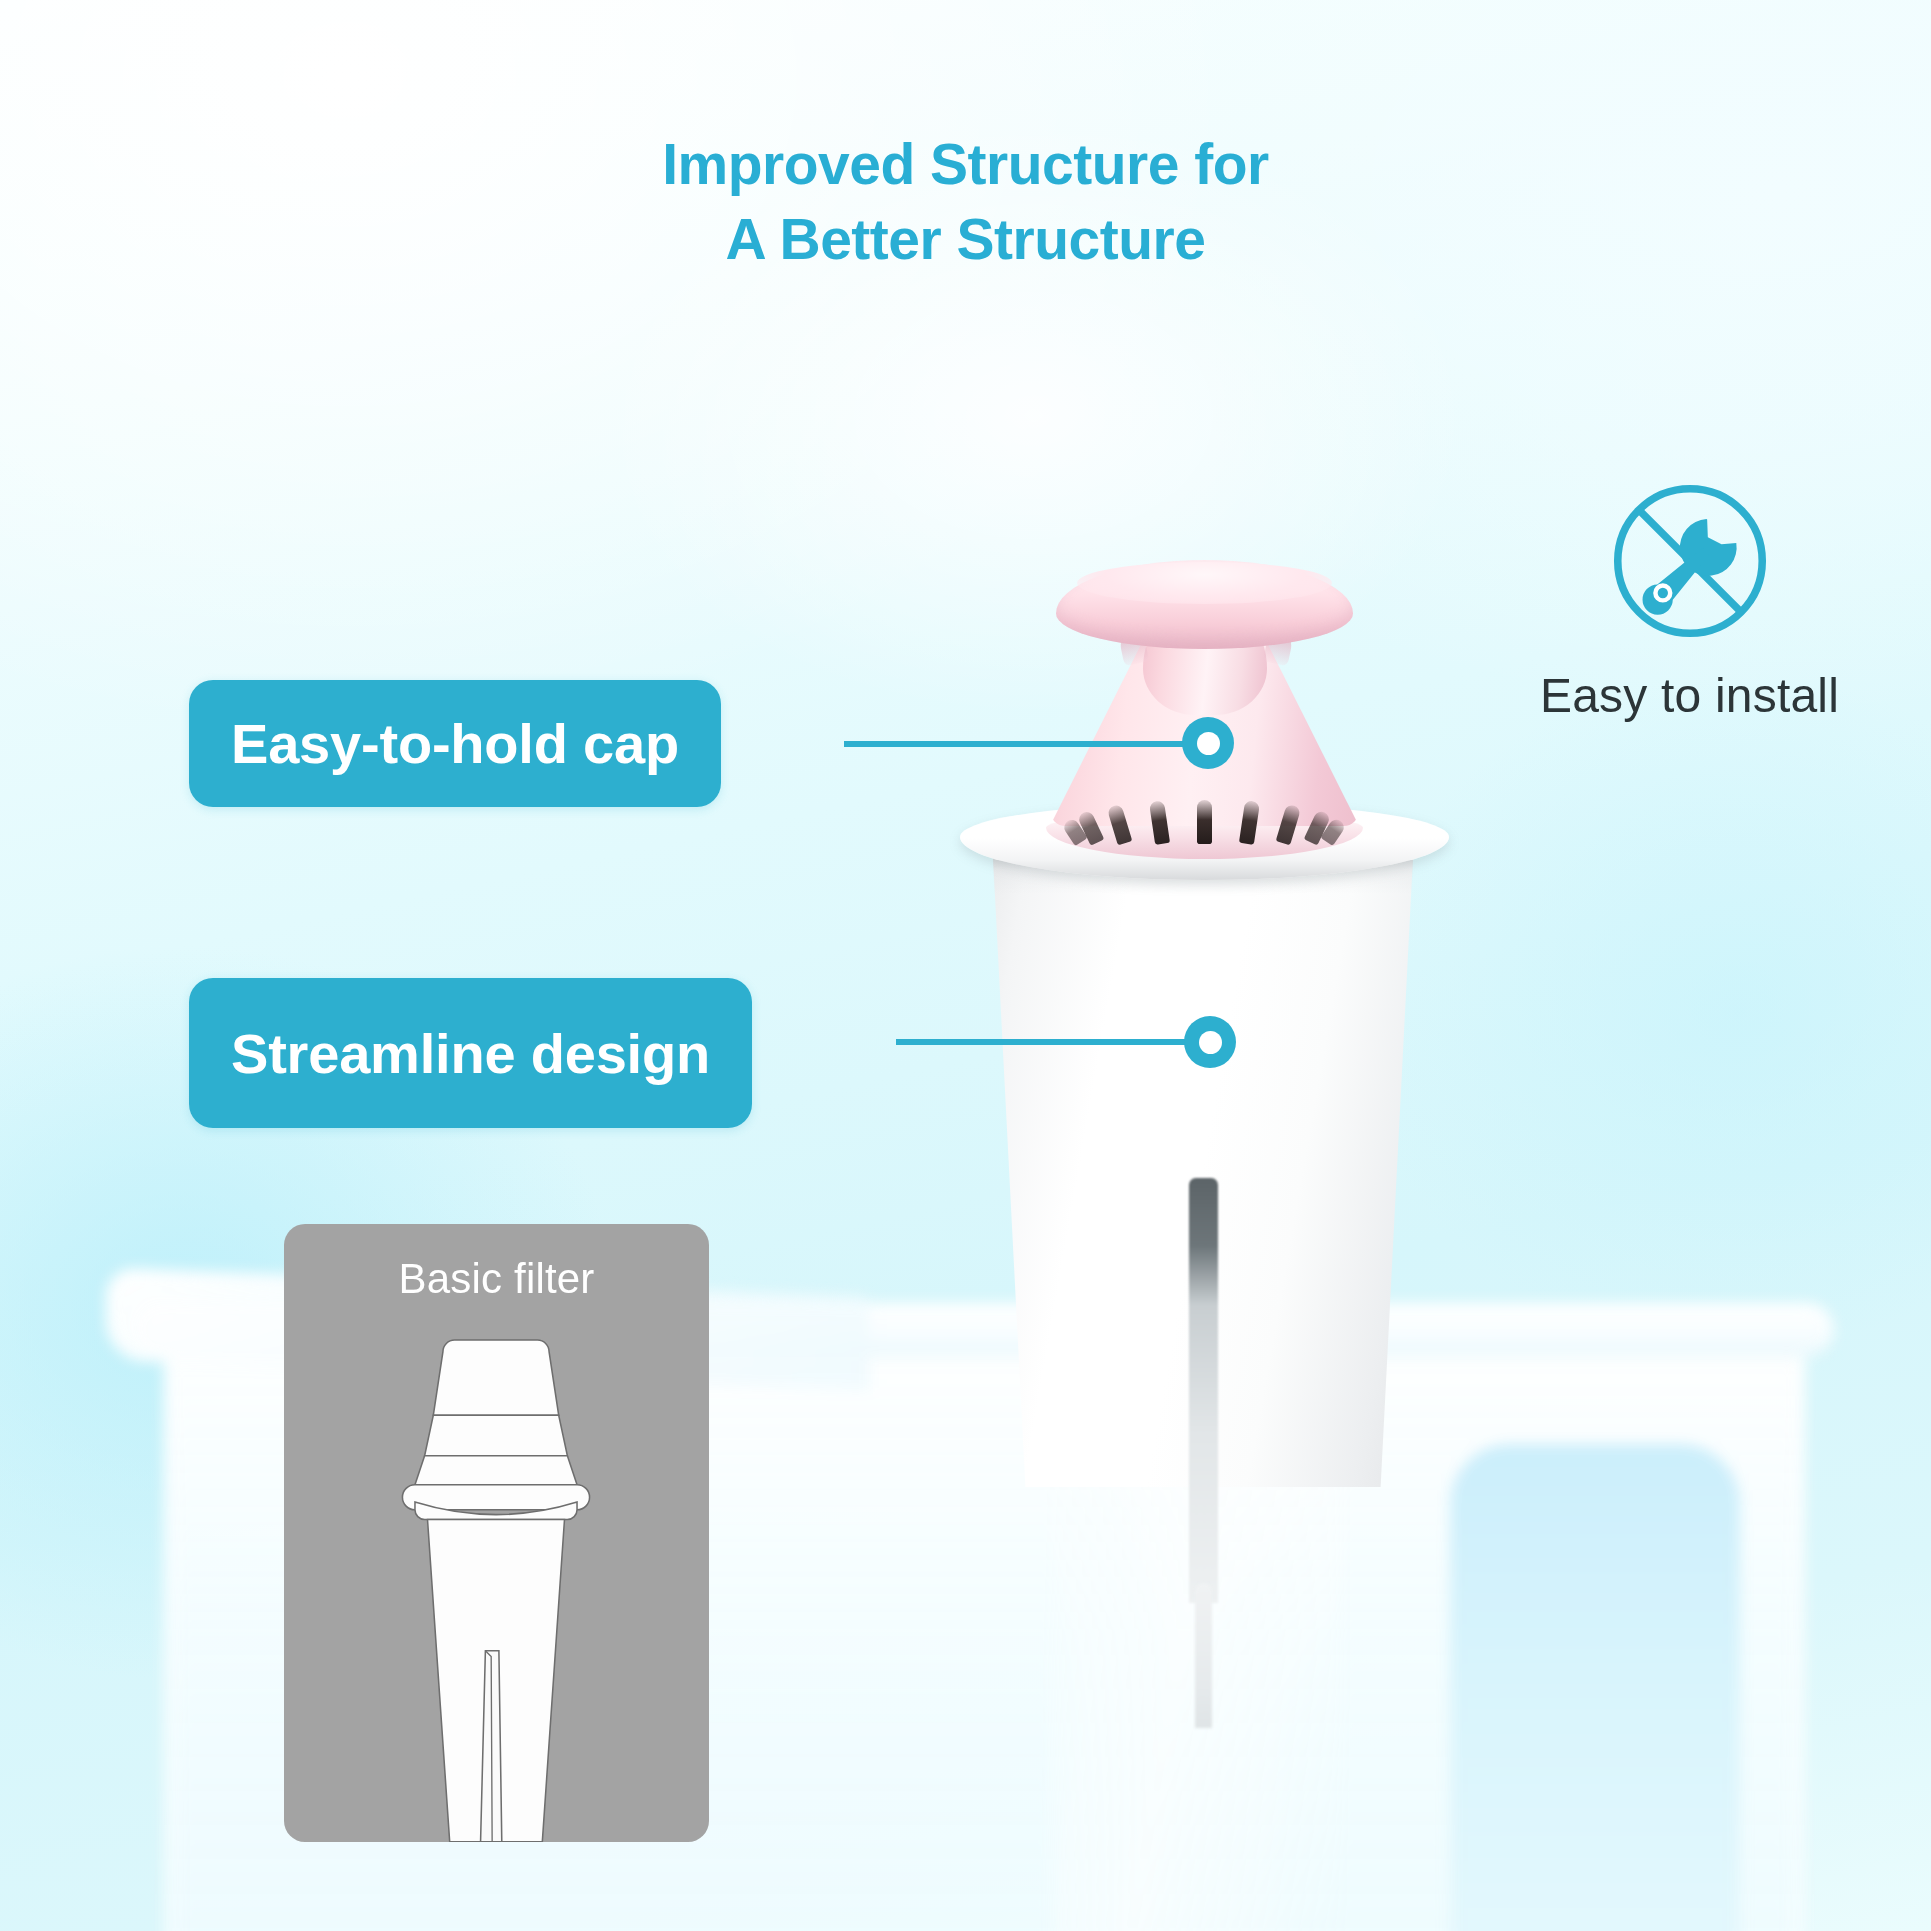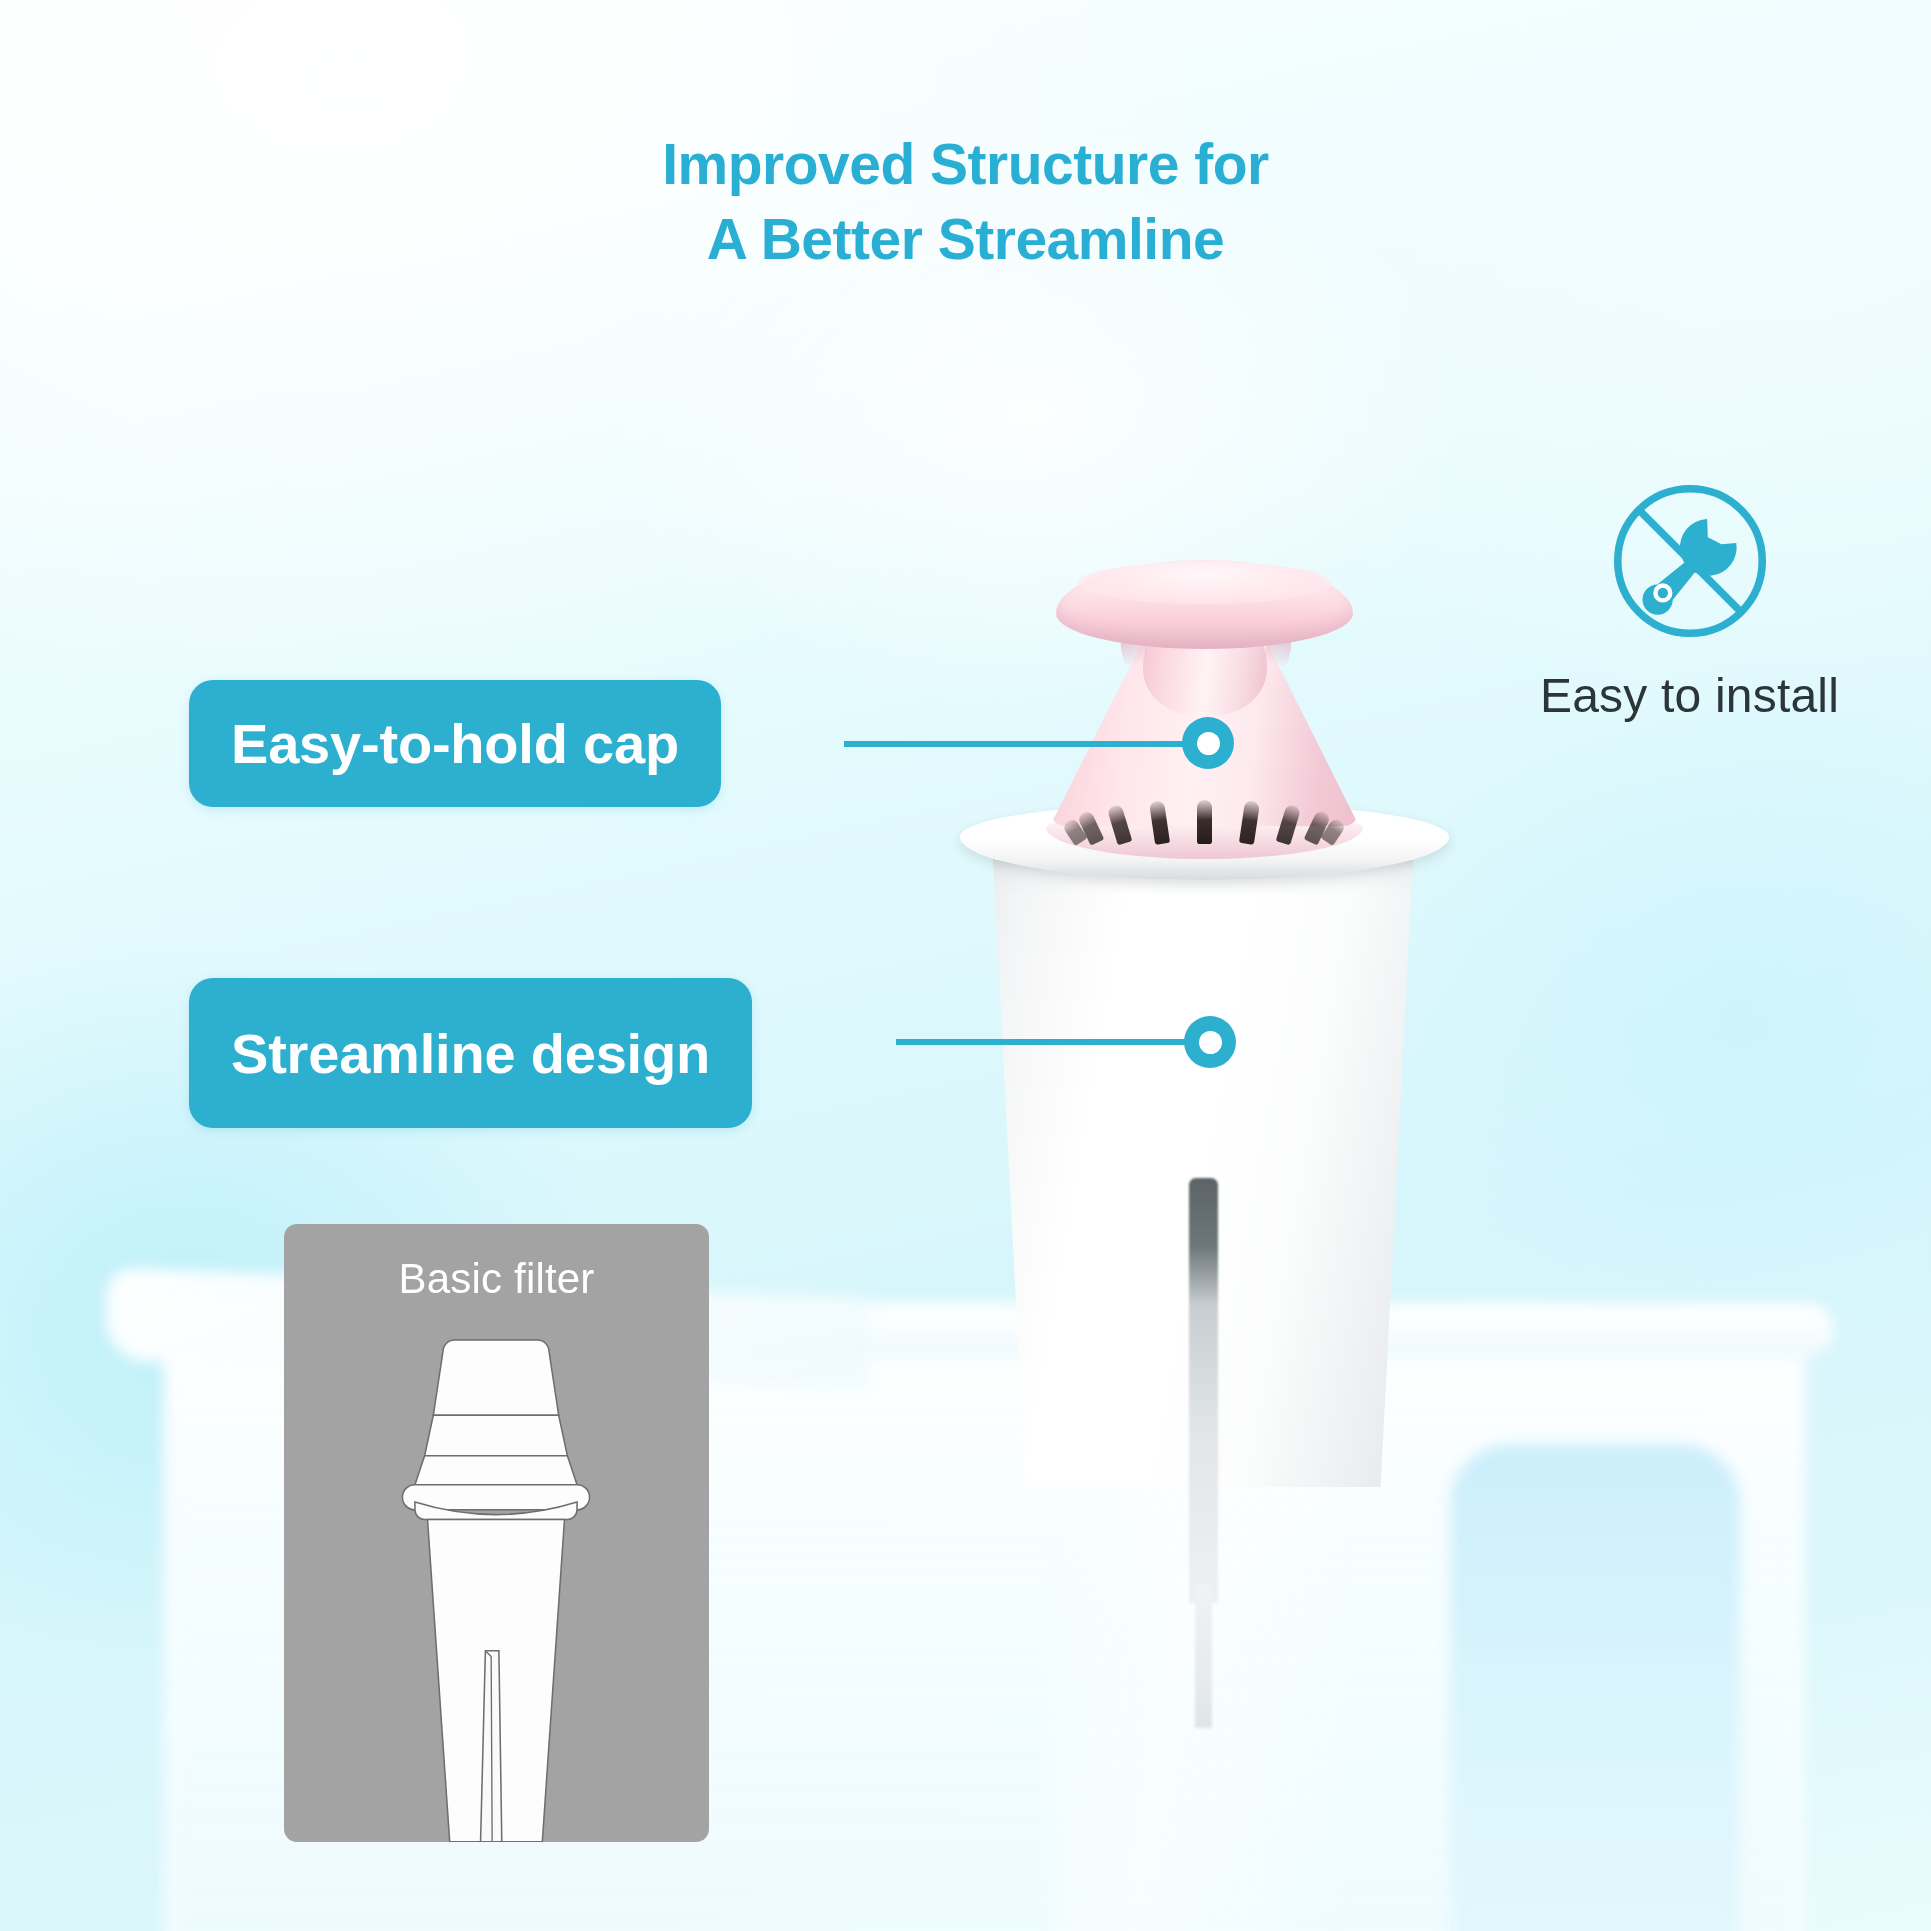--- a/index.html
+++ b/index.html
@@ -327,21 +327,21 @@
   }
 
   
   #basic-card {
     position: absolute;
     left: 284px;
     top: 1224px;
     width: 425px;
     height: 618px;
     background: #A3A3A3;
-    border-radius: 13px;
+    border-radius: 21px;
     overflow: hidden;
   }
   #basic-card-title {
     position: absolute;
     left: 0; top: 31px;
     width: 425px;
     text-align: center;
     color: #ffffff;
     font-size: 42px;
     font-weight: 400;
@@ -359,21 +359,21 @@
 <body>
 
 <div id="stage">
 
   <div class="blob blob-c"></div>
   <div class="blob blob-a"></div>
   <div class="blob blob-b"></div>
 
   <div id="heading">
     <span class="line">Improved Structure for</span>
-    <span class="line">A Better Streamline</span>
+    <span class="line">A Better Structure</span>
   </div>
 
   <div id="pitcher">
     <div id="pitcher-body"></div>
     <div id="pitcher-rim"></div>
     <div id="pitcher-lip"></div>
     <div id="pitcher-handle-hole"></div>
     <div id="pitcher-sheen"></div>
   </div>
 

